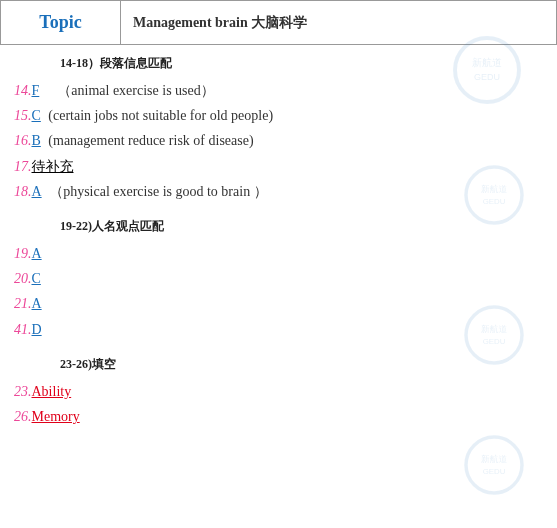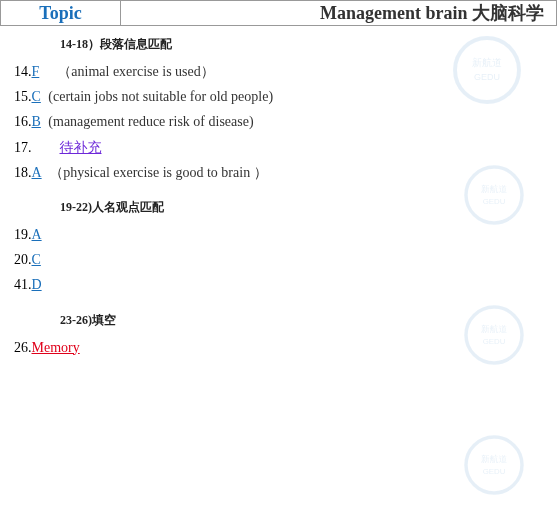--- a/index.html
+++ b/index.html
@@ -13,33 +13,33 @@
     }
 
     
     .header-table {
       width: 100%;
       border-collapse: collapse;
       border: 1.5px solid #999;
     }
     .header-table td {
       border: 1.5px solid #999;
-      padding: 0 12px;
+      padding: 11px 12px;
       vertical-align: middle;
     }
     .topic-cell {
       width: 120px;
       text-align: center;
       font-weight: bold;
       font-size: 18px;
       color: #1a6fba;
     }
     .title-cell {
-      text-align: right;
-      font-size: 18px;
+      text-align: left;
+      font-size: 14px;
       font-weight: bold;
       color: #333;
     }
 
     
     .content {
       padding: 10px 14px 10px 14px;
       font-size: 14px;
       color: #222;
     }
@@ -55,38 +55,38 @@
       margin-bottom: 6px;
       margin-left: 46px;
     }
 
     .item {
       line-height: 1.8;
       font-size: 14px;
     }
 
     .item-num {
-      color: #000000;
+      color: #ec4899;
+      font-style: italic;
     }
 
     .answer-red {
       color: #e0001a;
       text-decoration: underline;
       font-weight: normal;
     }
 
     .answer-link {
       color: #1a6fba;
       text-decoration: underline;
     }
 
     .answer-pending {
-      color: #6d28d9;
+      color: #000000;
       text-decoration: underline;
-      margin-left: 28px;
     }
 
     .desc {
       color: #333;
       margin-left: 4px;
     }
 
     
     .watermark-block {
       position: absolute;
@@ -165,25 +165,31 @@
   <div class="section">
     <div class="section-title">19-22)人名观点匹配</div>
 
     <div class="item">
       <span class="item-num">19.</span><a class="answer-link">A</a>
     </div>
     <div class="item">
       <span class="item-num">20.</span><a class="answer-link">C</a>
     </div>
     <div class="item">
+      <span class="item-num">21.</span><a class="answer-link">A</a>
+    </div>
+    <div class="item">
       <span class="item-num">41.</span><a class="answer-link">D</a>
     </div>
   </div>
 
   <div class="section">
     <div class="section-title">23-26)填空</div>
 
     <div class="item">
+      <span class="item-num">23.</span><span class="answer-red">Ability</span>
+    </div>
+    <div class="item">
       <span class="item-num">26.</span><span class="answer-red">Memory  </span>
     </div>
   </div>
 
 </div>
 
 </body></html>

